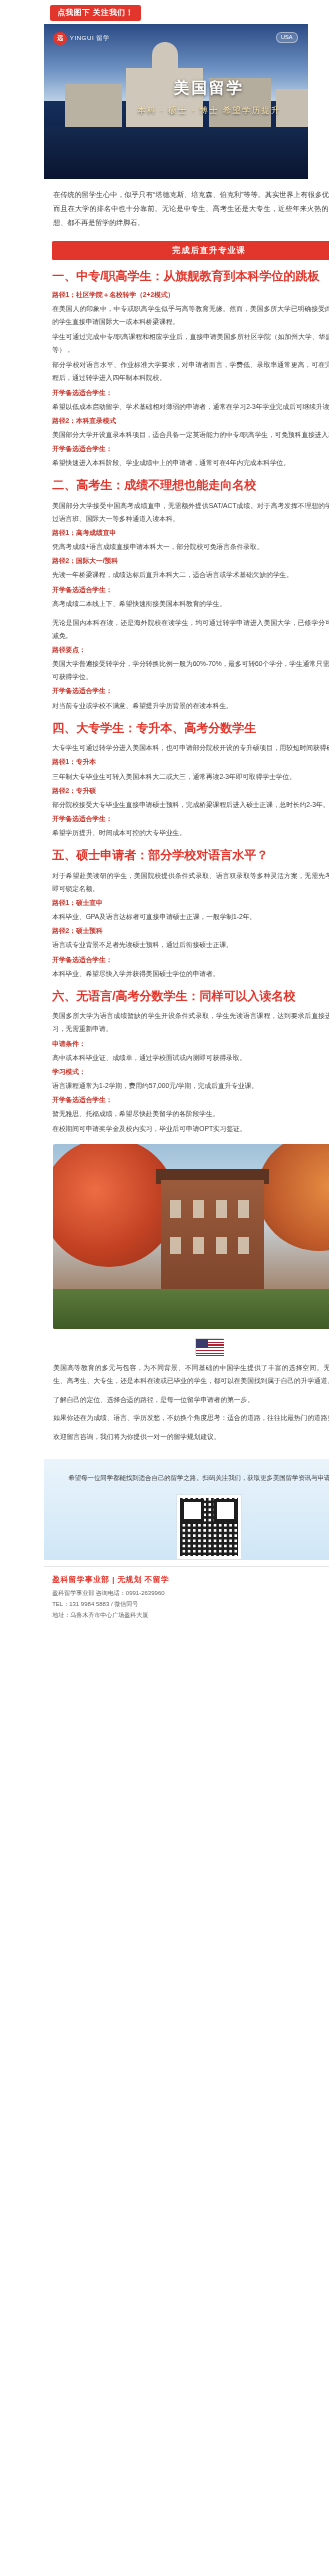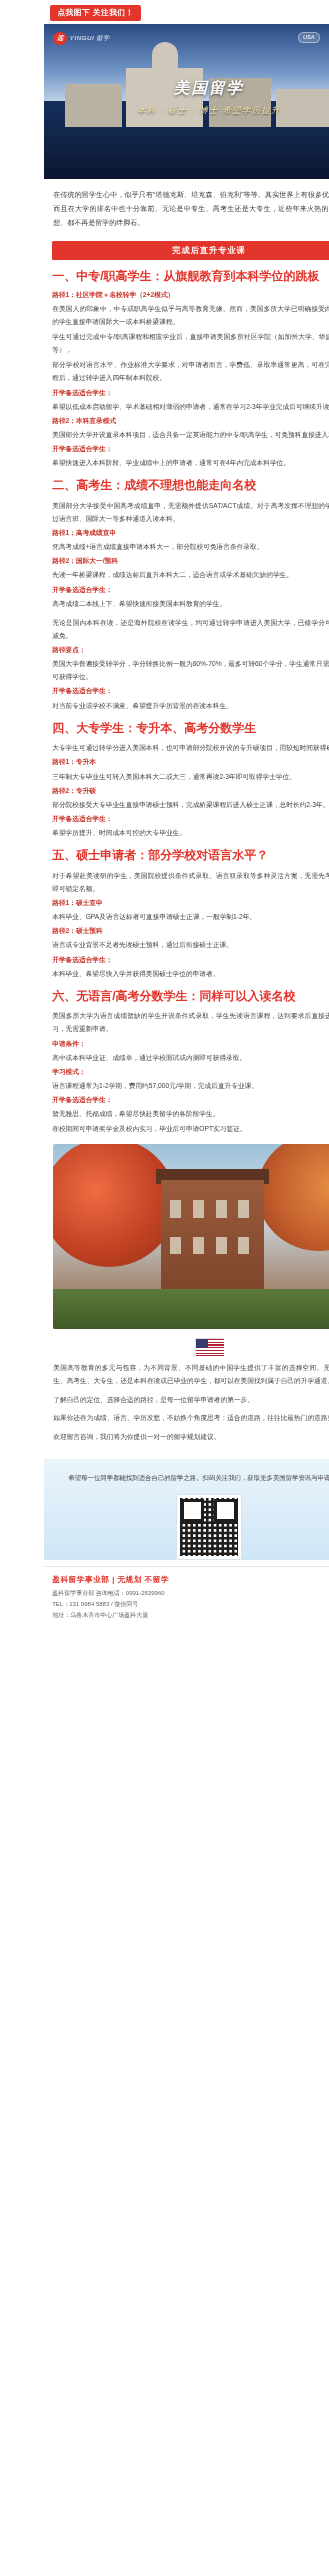--- a/index.html
+++ b/index.html
@@ -24,25 +24,24 @@
     font-size: 7.7px;
     font-weight: bold;
     padding: 3.1px 7.2px;
     border-radius: 2.1px;
     letter-spacing: 0.5px;
   }
 
   
   .hero {
     position: relative;
-    width: 286px;
+    width: 264px;
     height: 155px;
     background: linear-gradient(180deg,#0d1b3e 0%, #15305f 45%, #0b1733 100%);
     overflow: hidden;
-    font-style: italic;
   }
   .hero .sky {
     position:absolute; left:0; top:0; width:330px; height:77px;
     background: linear-gradient(180deg,#2a4a84 0%, #6f93c4 60%, #bcd0e6 100%);
   }
   .hero .bldg {
     position:absolute;
     background:#c9c2b4;
     bottom:49px;
   }

